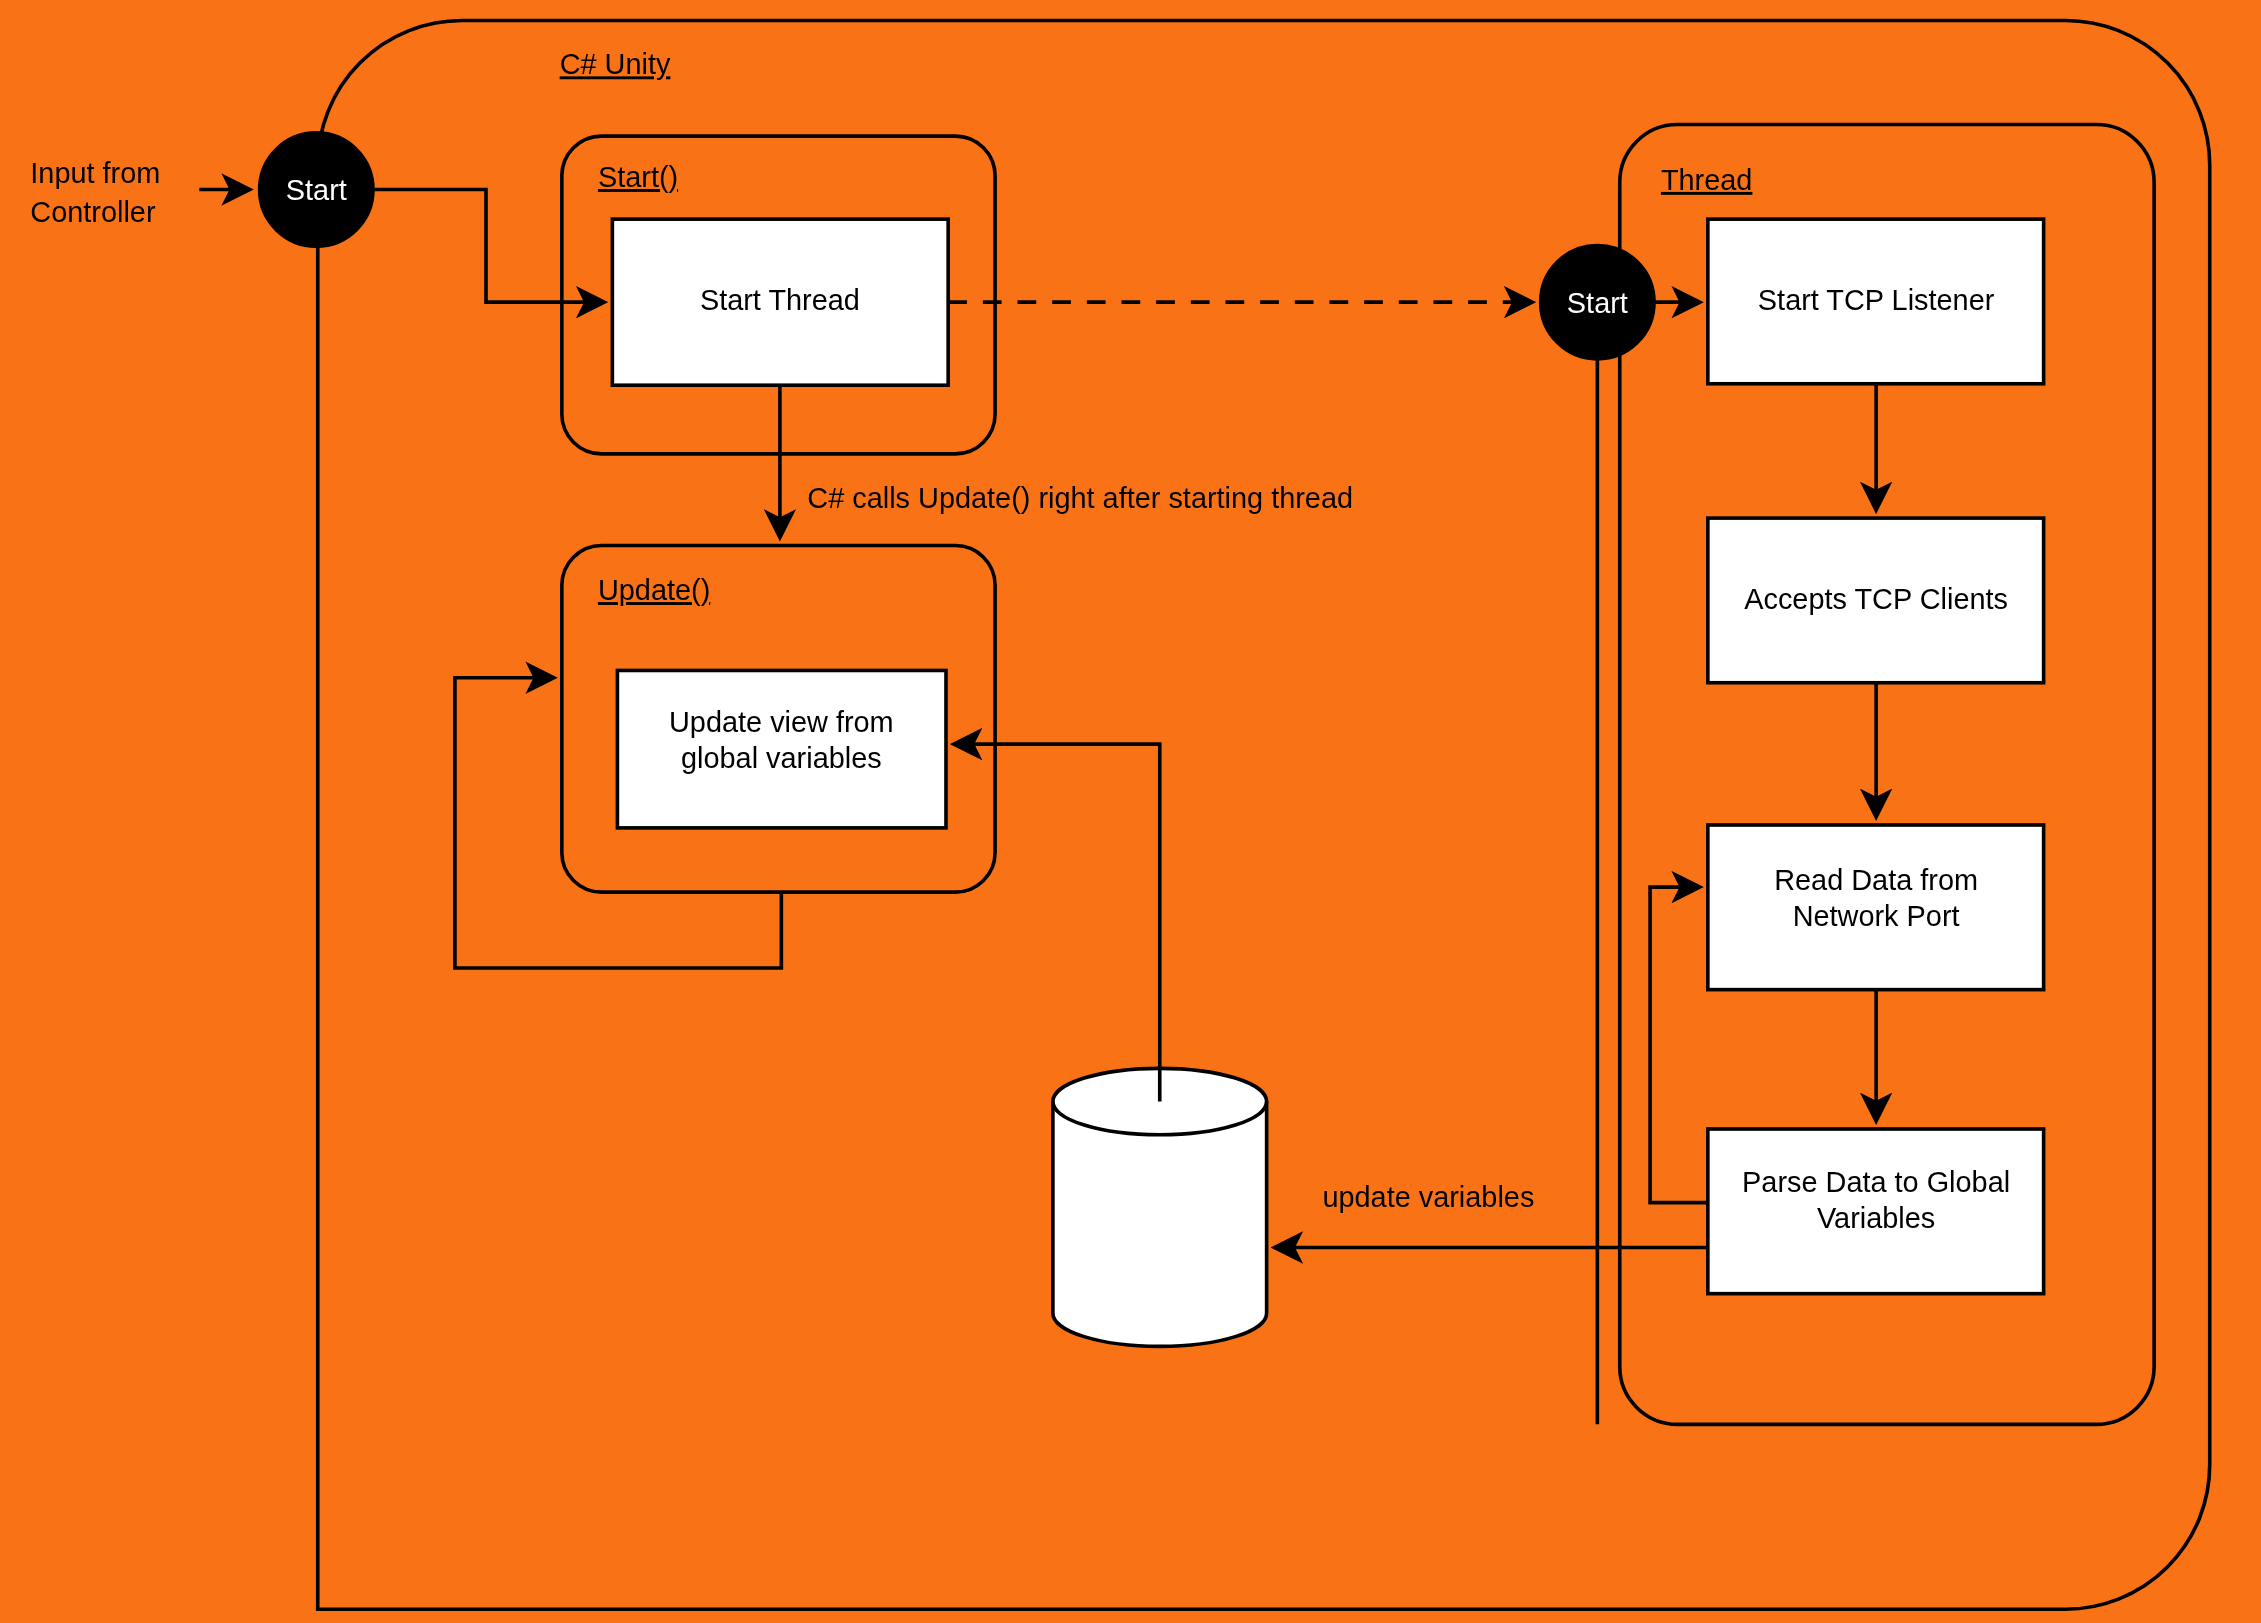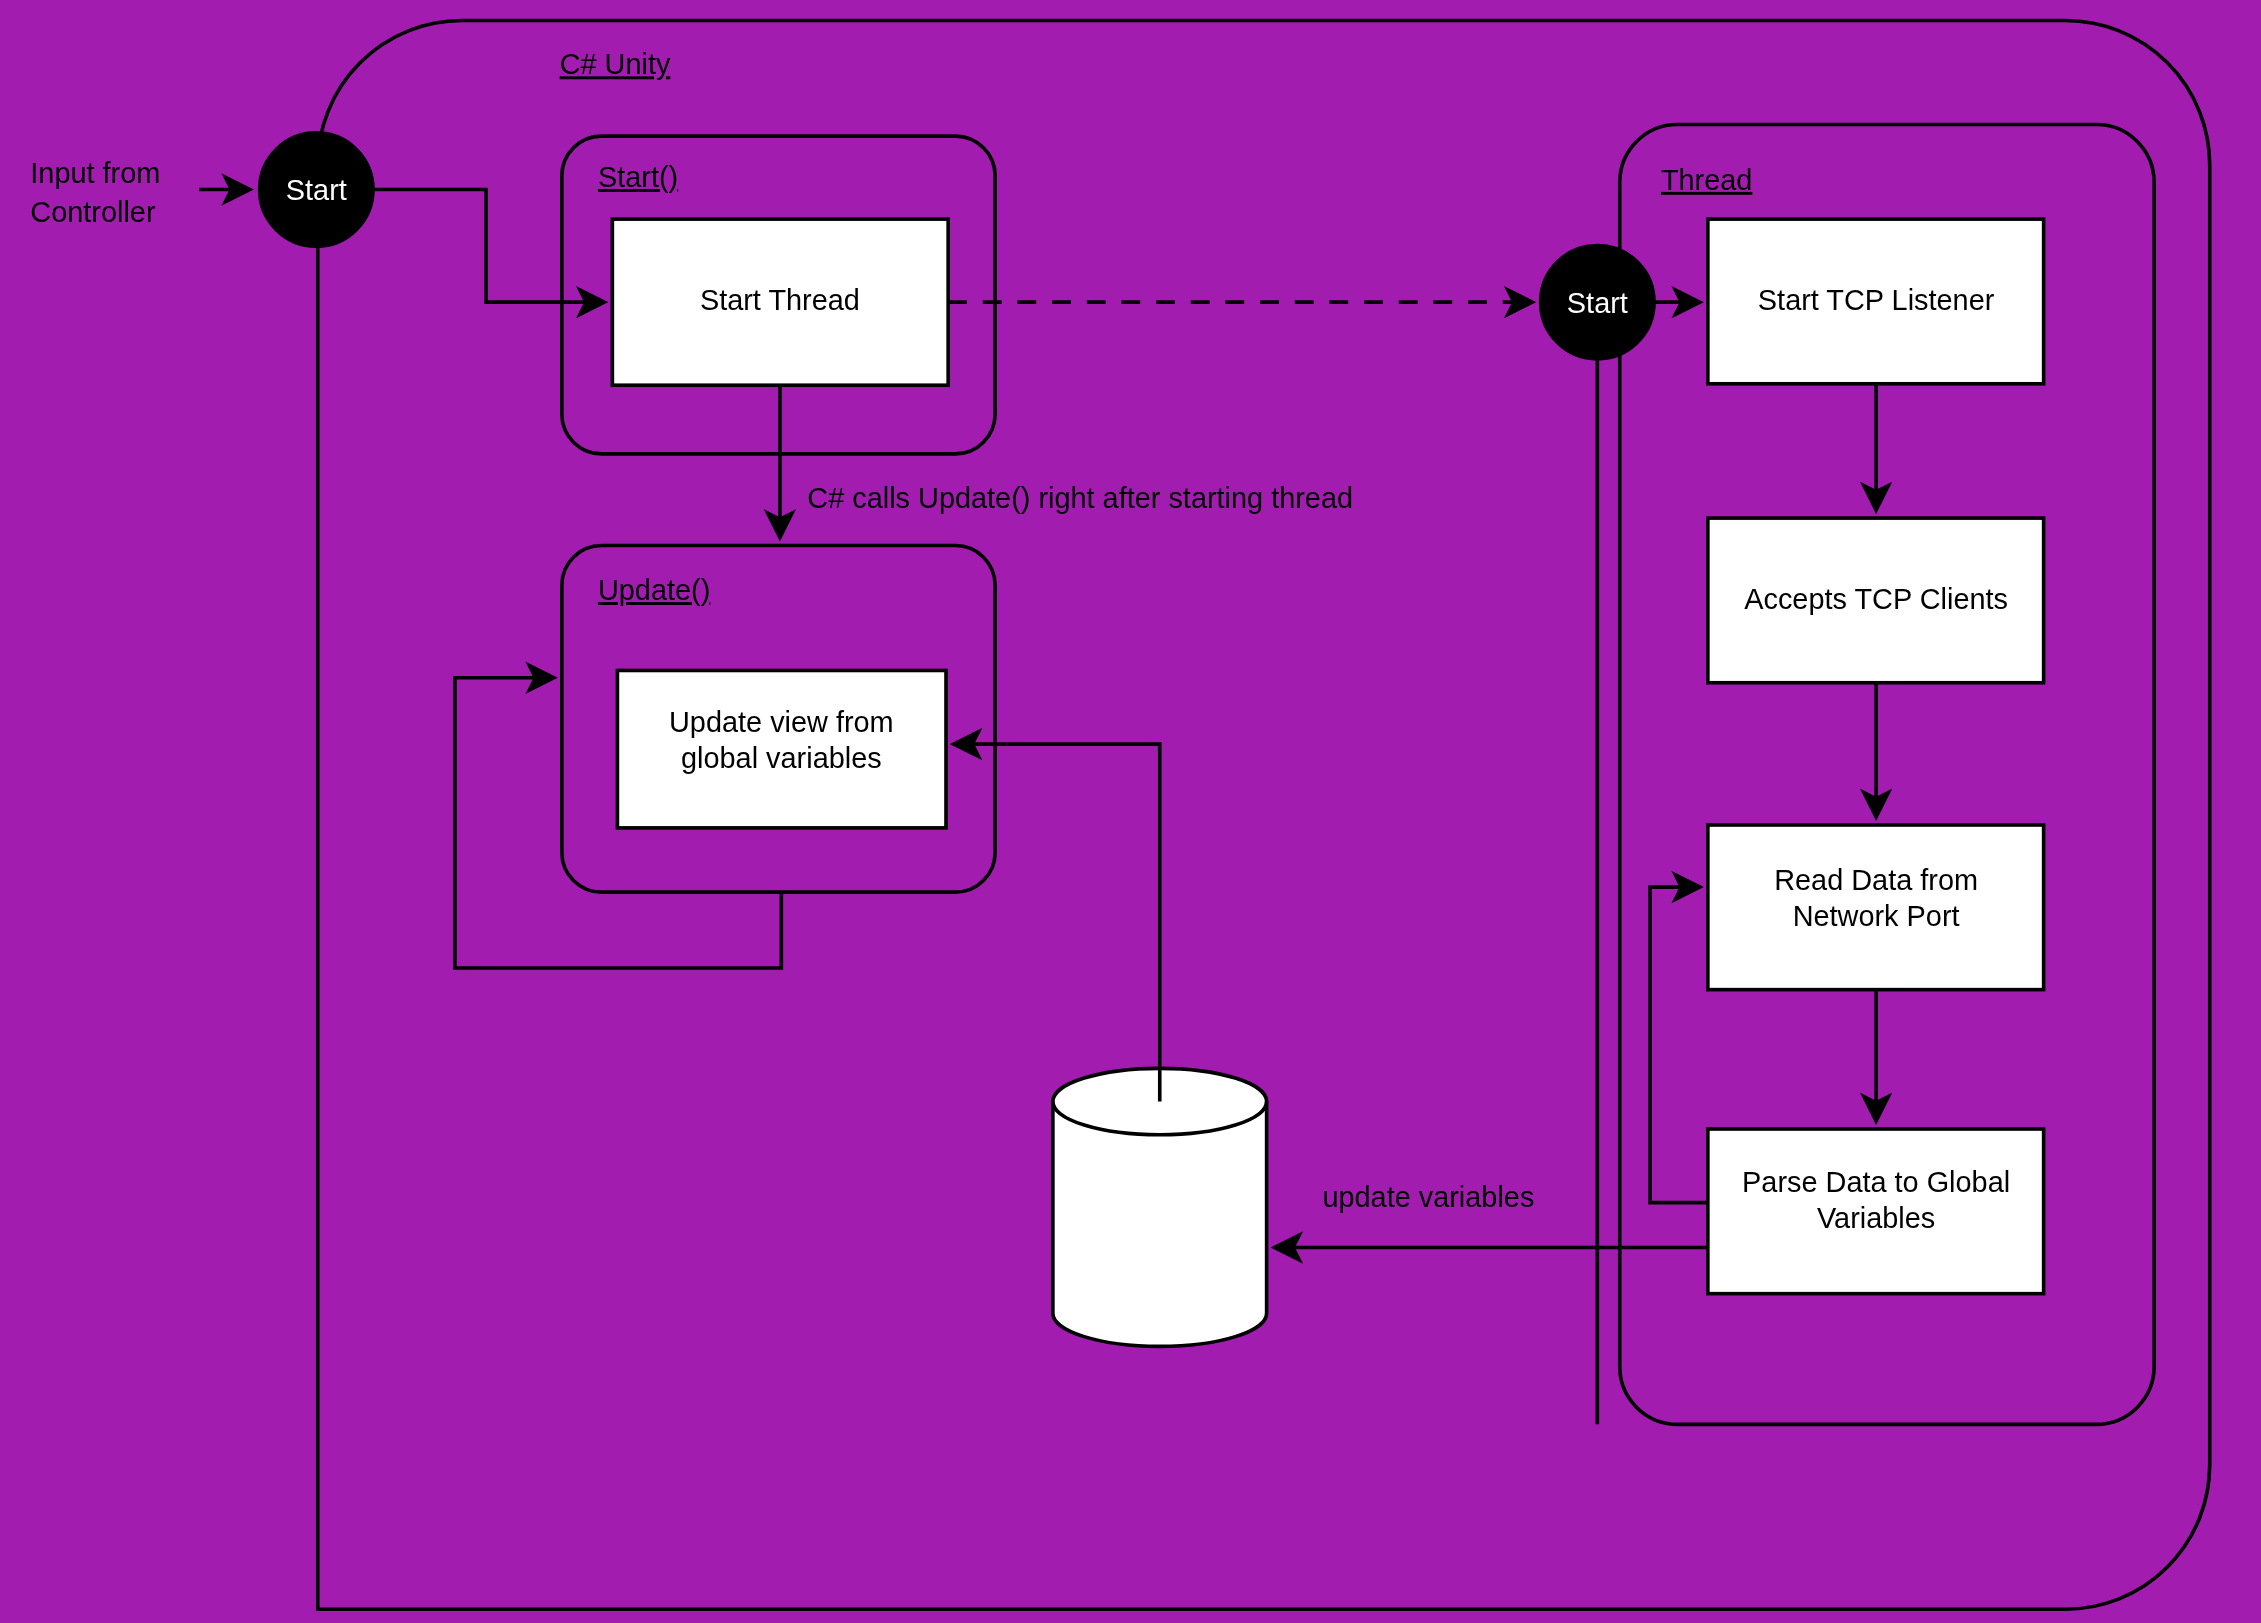--- a/index.html
+++ b/index.html
@@ -4,21 +4,21 @@
 <style>
   html, body {
     margin: 0;
     padding: 0;
     background: #ffffff;
   }
   #stage {
     position: relative;
     width: 2261px;
     height: 1624px;
-    background: #a21caf;
+    background: #f97316;
     overflow: hidden;
     font-family: "Liberation Sans", sans-serif;
   }
   svg.diagram {
     position: absolute;
     inset: 0;
     width: 2261px;
     height: 1624px;
     display: block;
   }

